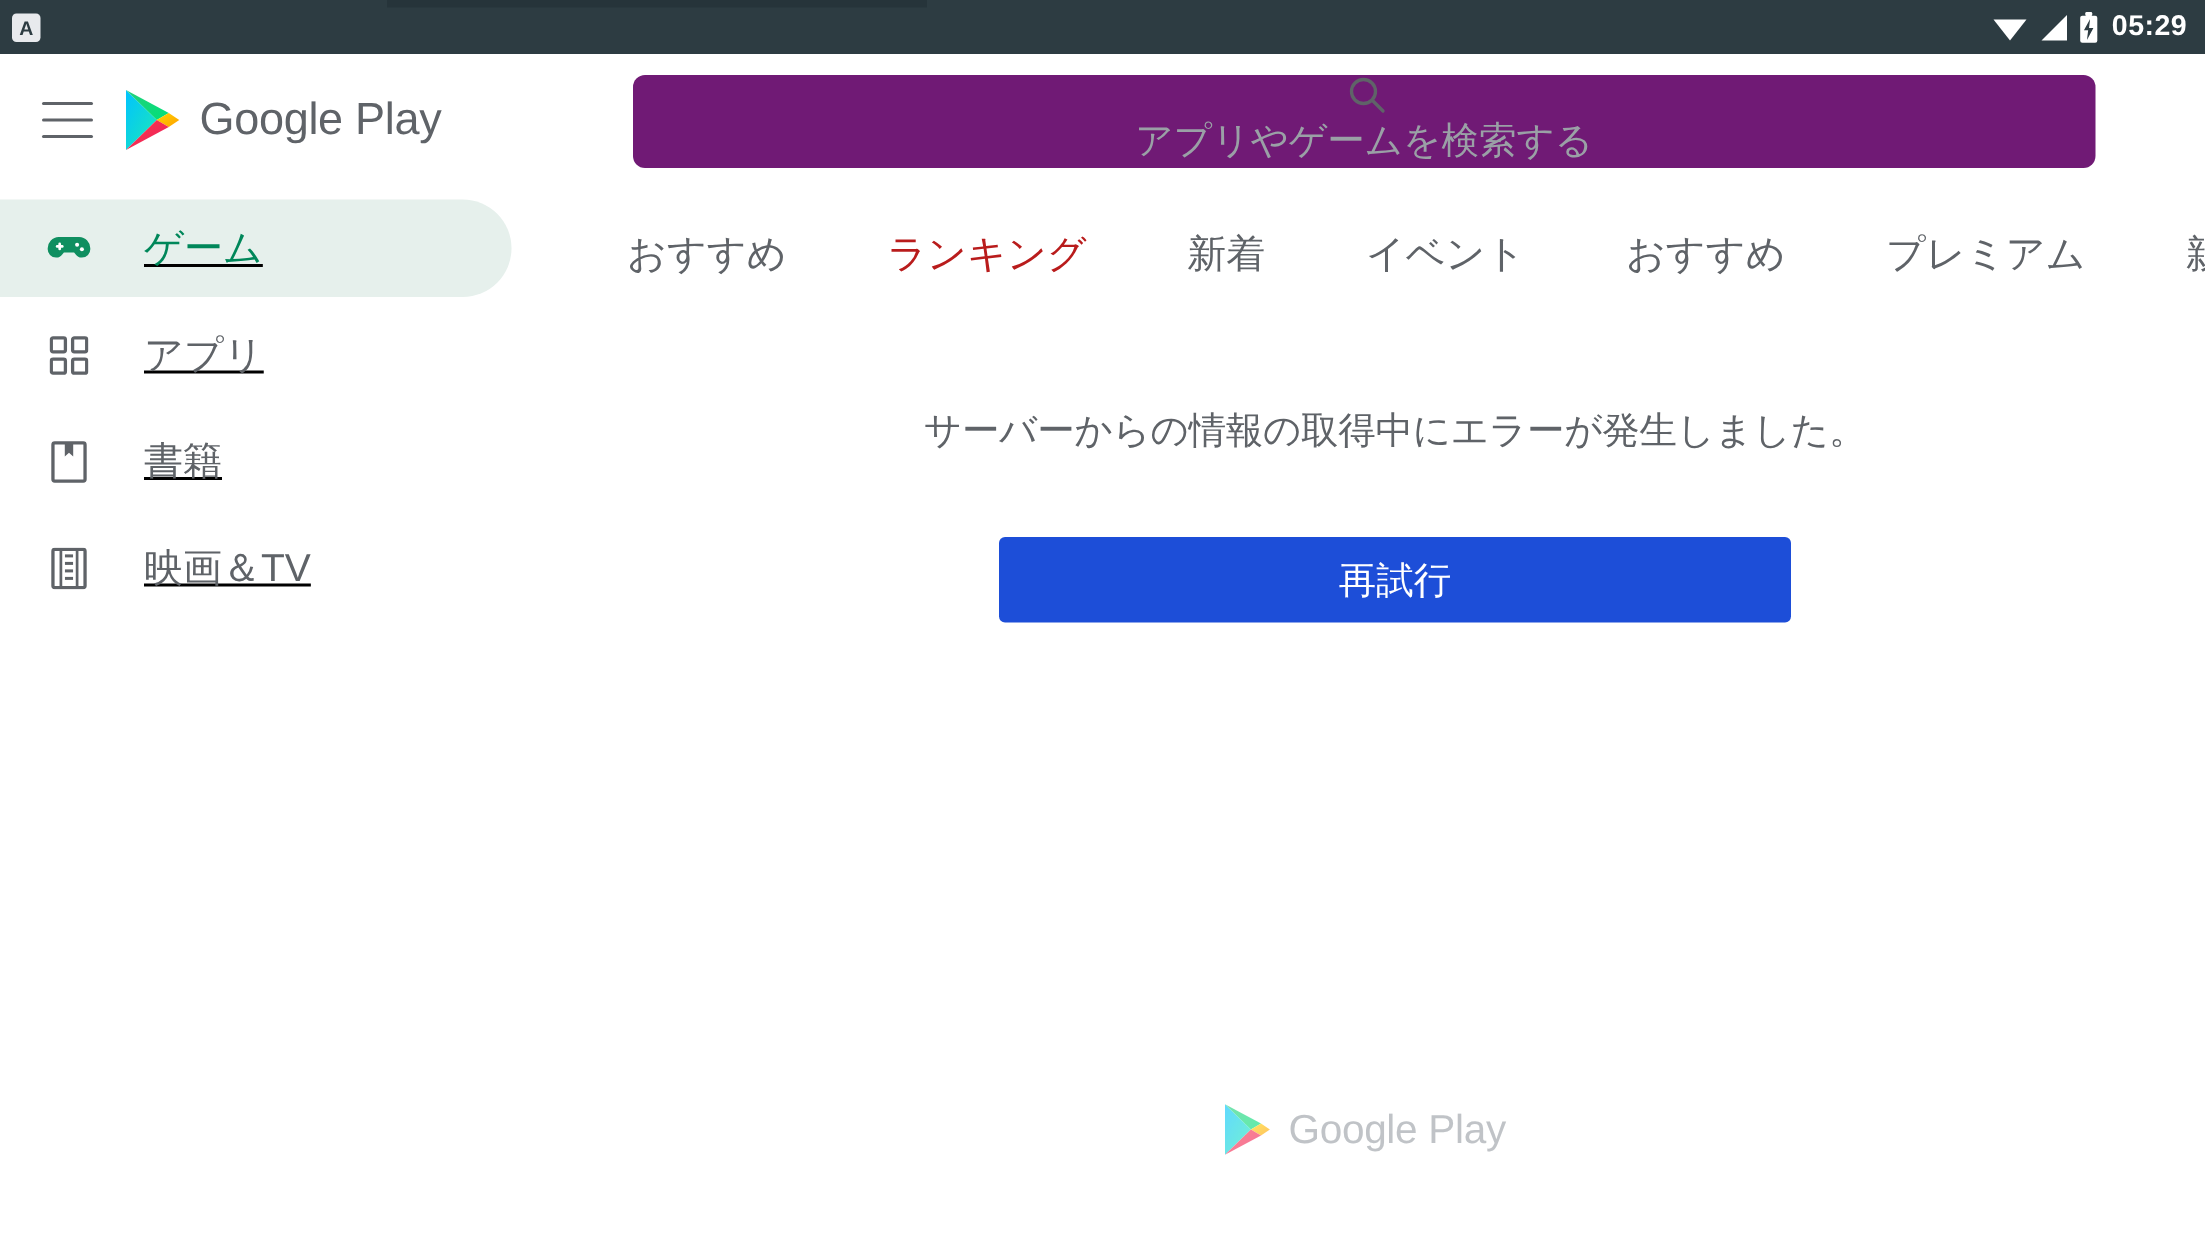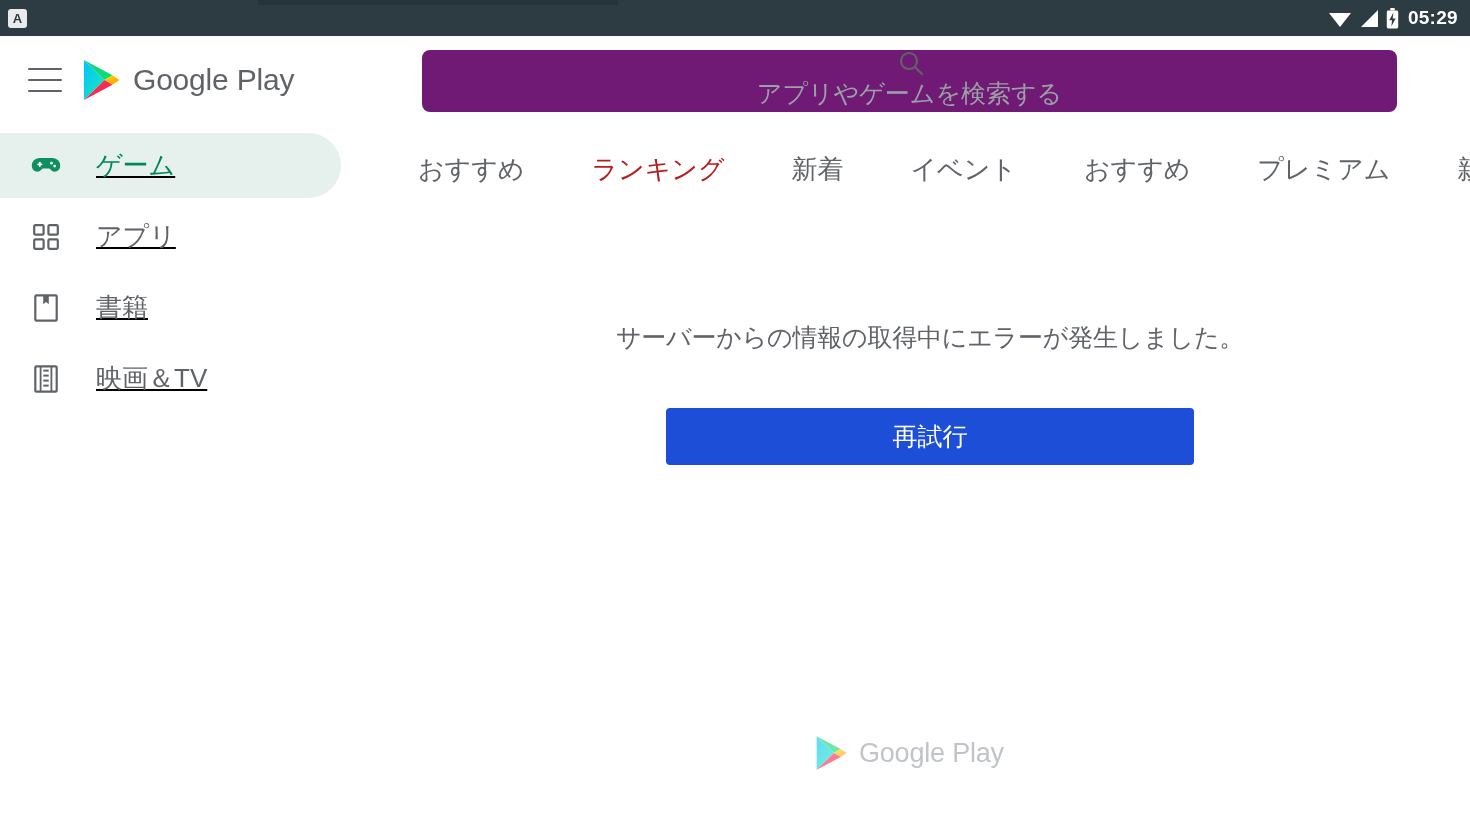--- a/index.html
+++ b/index.html
@@ -124,21 +124,21 @@
     left:-1px; right:-1px; bottom:-86px;
     height:4px; background:#00875a; border-radius:2px;
   }
 
   
   #content {
     position:absolute; top:214px; left:390px;
     width:1080px; height:613px;
     display:flex; flex-direction:column; align-items:center;
   }
-  #error-block { margin-top:107px; text-align:center; }
+  #error-block { margin-top:57px; text-align:center; }
   #error-message {
     font-size:25px; color:#5f6368;
     line-height:1.35; letter-spacing:-.2px;
   }
   #error-code {
     font-size:25px; color:#5f6368;
     line-height:1.35; margin-top:2px;
   }
   #retry-button {
     margin-top:53px;

